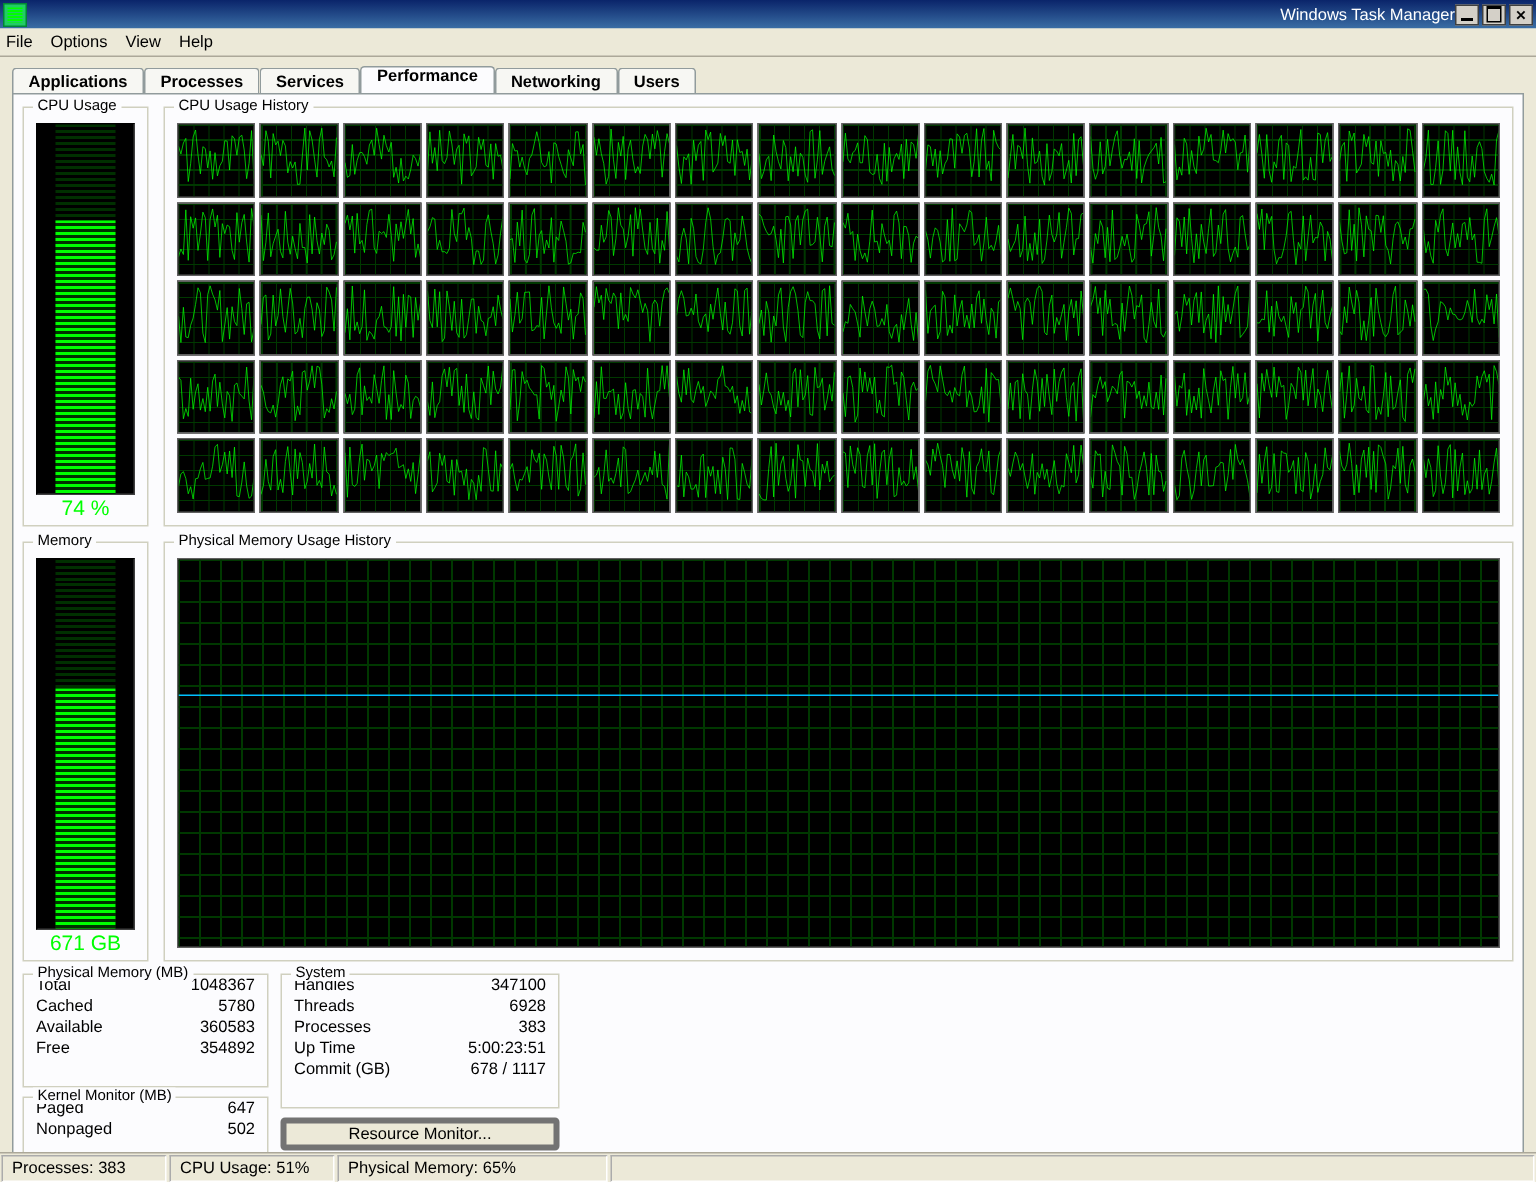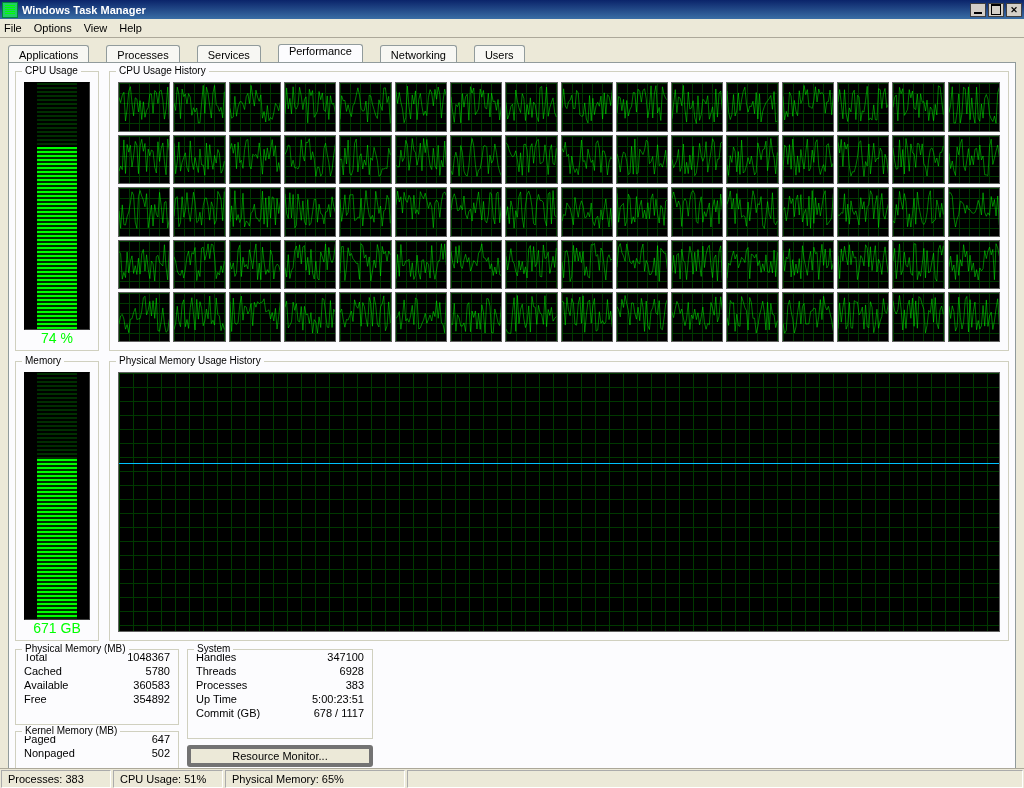--- a/index.html
+++ b/index.html
@@ -1,32 +1,32 @@
 <!DOCTYPE html>
 <html><head>
 <meta charset="utf-8">
 <style>
 * { box-sizing: border-box; margin: 0; padding: 0; font-family: "Tahoma", sans-serif; font-size: 11px; }
 html, body { width: 1024px; height: 788px; background: #ece9d8; overflow: hidden; }
 
 .titlebar { height: 19px; background: linear-gradient(to bottom,#0a246a,#3a6ea5); color: #fff; display: flex; align-items: center; padding: 0 2px; }
 .titlebar .icon { width: 16px; height: 16px; background: #2c6; border:1px solid #083; margin-right:4px; position:relative; }
 .titlebar .icon::after{content:"";position:absolute;left:2px;top:2px;right:2px;bottom:2px;background:repeating-linear-gradient(to bottom,#0f0 0 1px,transparent 1px 2px);}
-.titlebar .title { font-weight: bold; flex:1; }
+.titlebar .title { font-weight: normal; flex:1;text-align:right; }
 .win-btns { display:flex; gap:2px; }
 .win-btn { width:16px; height:14px; background:#d4d0c8; border:1px solid #404040; display:flex; align-items:center; justify-content:center; font-family:"Marlett","Webdings",monospace; font-size:10px; color:#000;}
 .win-btn.min::after{content:"";width:8px;height:2px;background:#000;margin-top:6px;}
 .win-btn.max::after{content:"";width:8px;height:8px;border:1px solid #000;border-top-width:2px;}
 .win-btn.close::before{content:"✕";font-family:sans-serif;font-weight:bold;font-size:9px;}
 
 .menubar { height:19px; background:#ece9d8; border-bottom:1px solid #aca899; display:flex; align-items:center; padding:0 4px; gap:12px; }
 .menubar span { color:#000; }
 
 .tabs { display:flex; margin:6px 8px 0 8px; }
-.tab { padding:3px 10px 2px 10px; border:1px solid #919b9c; border-bottom:none; background:#f7f7f3; margin-right:17px; border-radius:3px 3px 0 0; position:relative; top:1px;}
+.tab { padding:3px 10px 2px 10px; border:1px solid #919b9c; border-bottom:none; background:#f7f7f3; margin-right:0; border-radius:3px 3px 0 0; position:relative; top:1px;font-weight:bold;}
 .tab.active { background:#fcfcfe; z-index:2; padding-top:0; top:0;}
 .tab-panel { border:1px solid #919b9c; margin:0 8px 4px 8px; background:#fcfcfe; padding:8px; height:714px; position:relative; }
 
 .groupbox { border:1px solid #d0d0bf; position:absolute; background:#fcfcfe; }
 .groupbox > .legend { position:absolute; top:-7px; left:6px; background:#fcfcfe; padding:0 3px; font-size:10px; color:#000; }
 
 
 .gb-cpu-usage { left:6px; top:8px; width:84px; height:280px; }
 .gb-cpu-hist { left:100px; top:8px; right:6px; height:280px; }
 .gb-memory   { left:6px; top:298px; width:84px; height:280px; }
@@ -538,21 +538,21 @@
         <span>Available</span>
         <span>360583</span>
       </div>
     <div class="kv-row">
         <span>Free</span>
         <span>354892</span>
       </div>
   </div>
 
   <div class="groupbox gb-kernel">
-    <div class="legend">Kernel Memory (MB)</div>
+    <div class="legend">Kernel Monitor (MB)</div>
     <div class="kv-row">
         <span>Paged</span>
         <span>647</span>
       </div>
     <div class="kv-row">
         <span>Nonpaged</span>
         <span>502</span>
       </div>
   </div>
 

